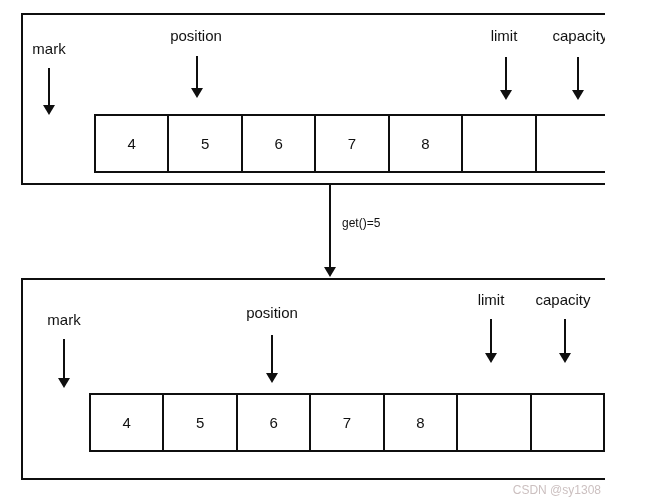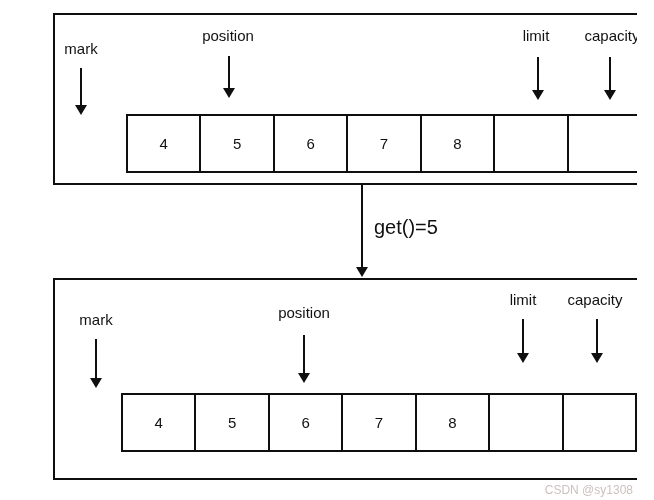--- a/index.html
+++ b/index.html
@@ -4,21 +4,20 @@
 <style>
   html, body { margin: 0; padding: 0; background: #ffffff; }
   .canvas {
     position: relative;
     width: 605px;
     height: 500px;
     background: #ffffff;
     font-family: "Liberation Sans", sans-serif;
     color: #111111;
     overflow: hidden;
-    margin-left: 32px;
   }
   .box {
     position: absolute;
     border: 2px solid #0f0f0f;
     background: #ffffff;
     box-sizing: border-box;
   }
   .ptr-label {
     position: absolute;
     transform: translateX(-50%);
@@ -56,21 +55,21 @@
     display: flex;
     align-items: center;
     justify-content: center;
     font-size: 15px;
     color: #111111;
     box-sizing: border-box;
   }
   .cell:last-child { border-right: none; }
   .transition-label {
     position: absolute;
-    font-size: 20px;
+    font-size: 12px;
     color: #111111;
     white-space: nowrap;
   }
   .watermark {
     position: absolute;
     font-size: 12px;
     color: #ccc0c0;
     white-space: nowrap;
   }
 </style>

